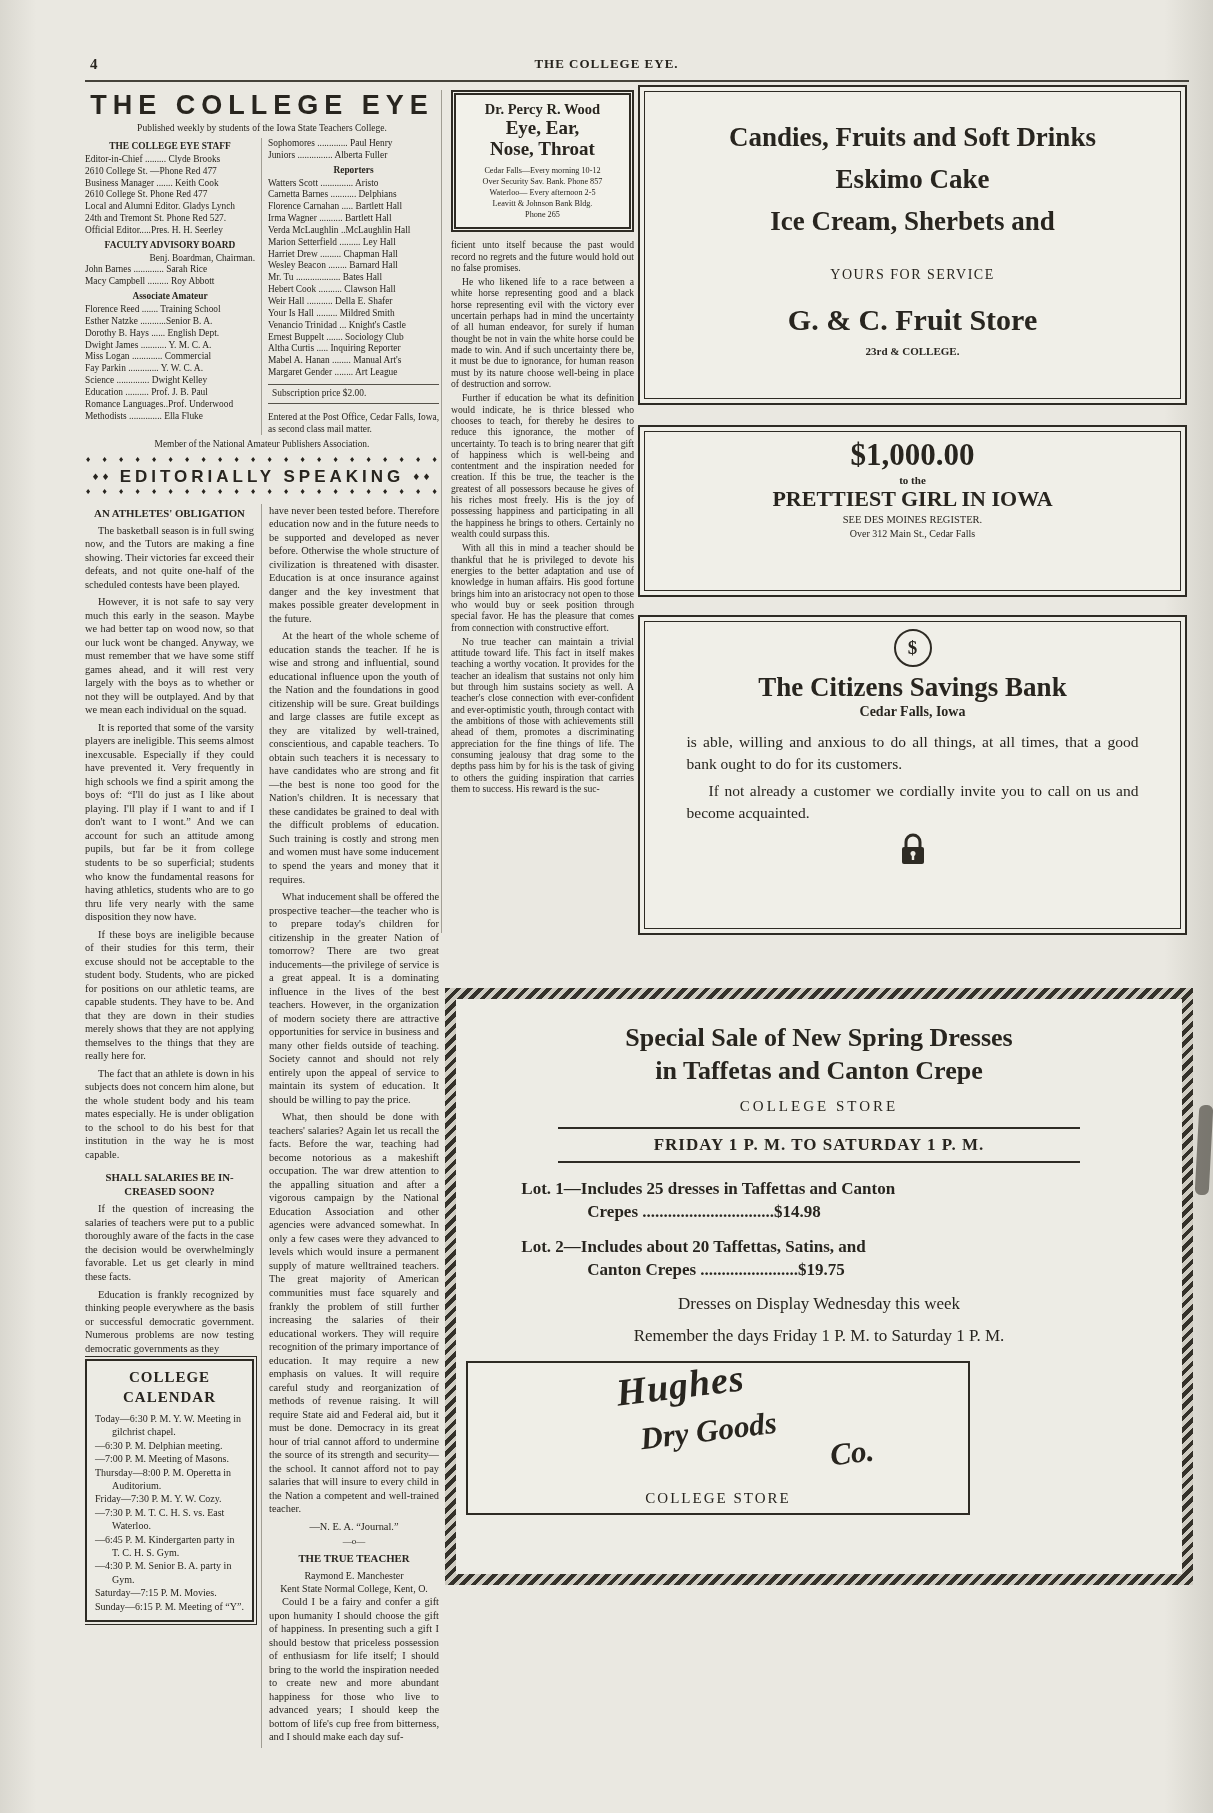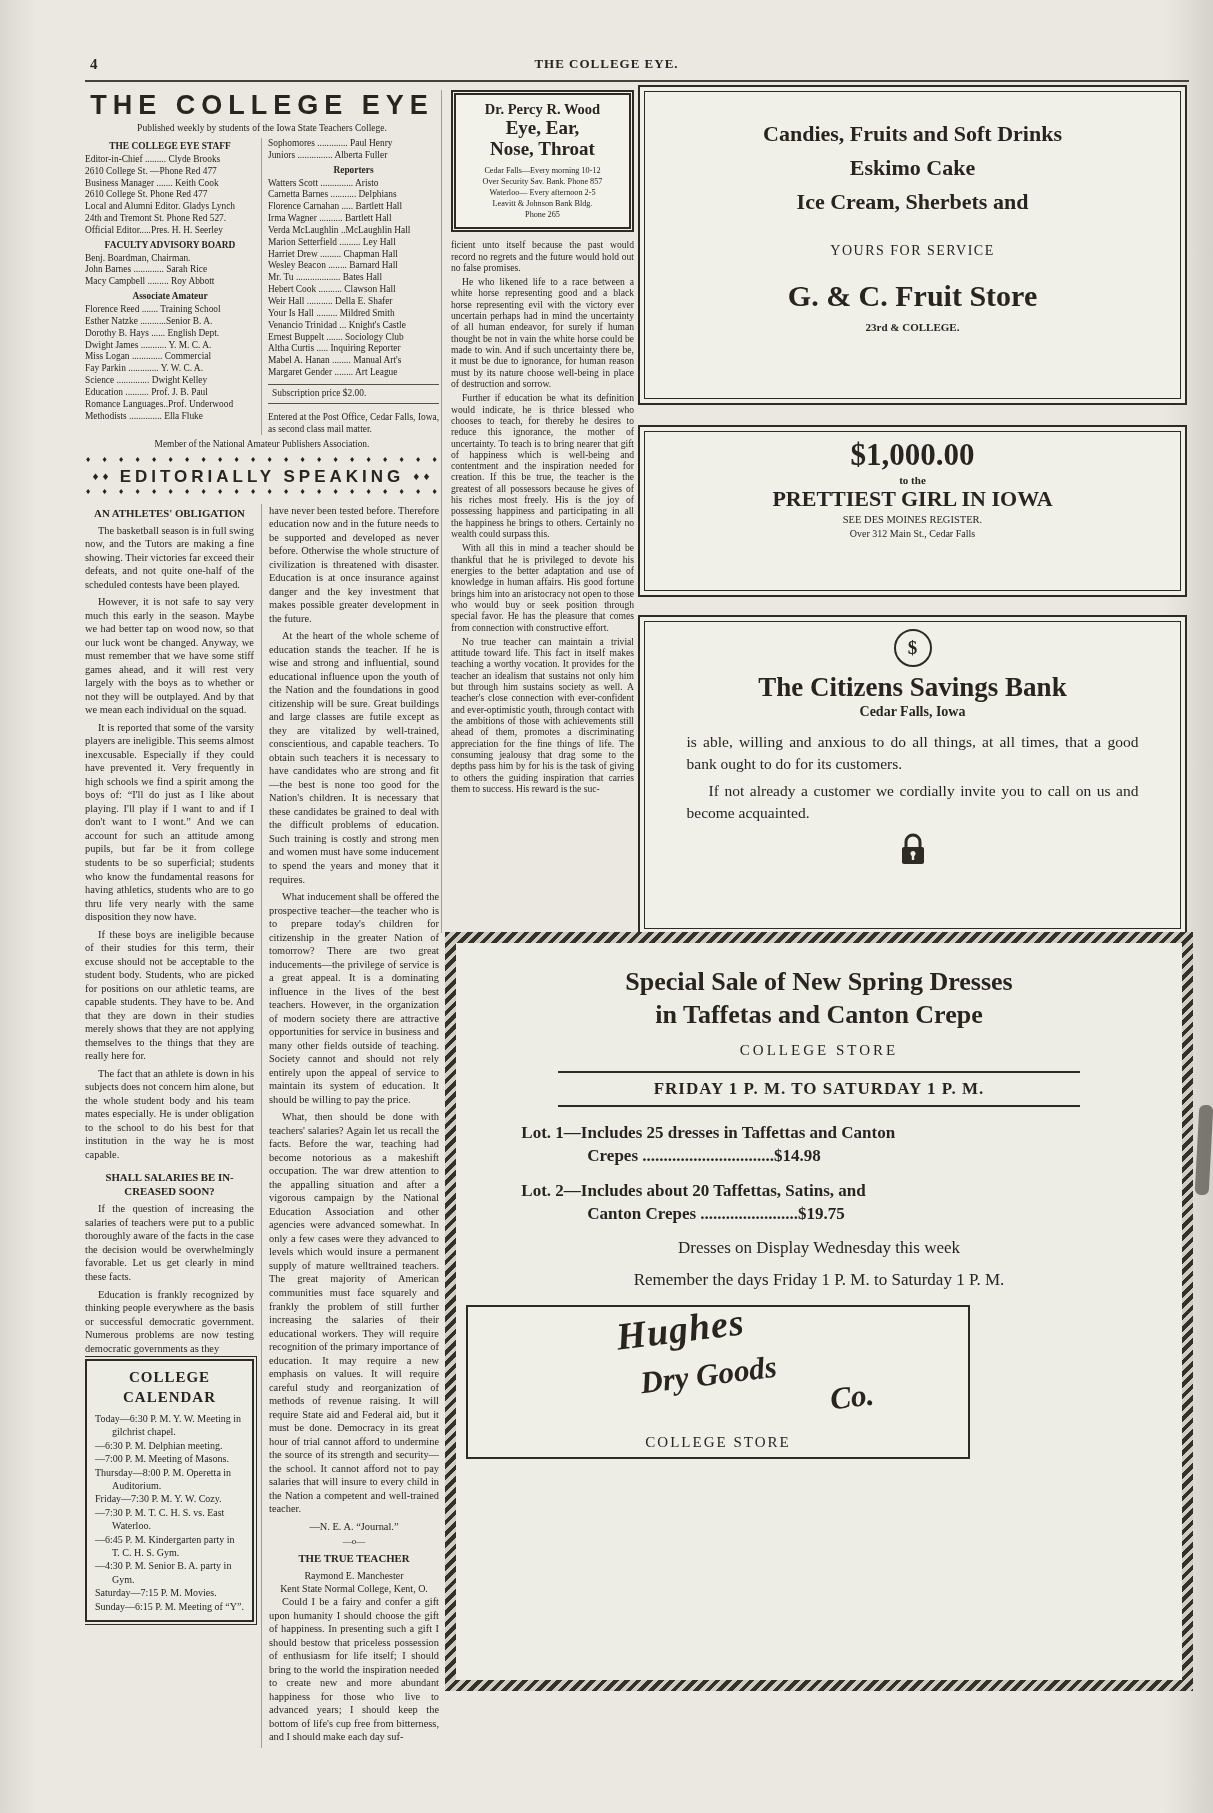--- a/index.html
+++ b/index.html
@@ -12,21 +12,21 @@
   .head-rule{position:absolute;left:85px;top:80px;width:1104px;border-top:2px solid #45423a;}
   
   .left-block{position:absolute;left:85px;top:90px;width:354px;height:1718px;overflow:hidden;}
   .mast-title{margin:0;font-family:"Liberation Sans",sans-serif;font-weight:bold;font-size:27px;letter-spacing:6px;text-align:center;}
   .mast-tagline{font-size:9.5px;text-align:center;margin-top:2px;}
   .mast-cols{display:flex;margin-top:5px;}
   .mcol{width:50%;box-sizing:border-box;font-size:9.4px;line-height:1.26;}
   .mcol1{padding-right:6px;border-right:1px solid #a09d93;}
   .mcol2{padding-left:6px;}
   .mhead{font-weight:bold;text-align:center;margin:3px 0 1px;}
-  .mcenter{text-align:left;}
+  .mcenter{text-align:right;}
   .mline{white-space:nowrap;overflow:hidden;}
   .sub-box{border-top:1px solid #55524a;border-bottom:1px solid #55524a;margin:5px 0 4px;padding:3px 0 3px 4px;}
   .entered{text-align:justify;margin-top:8px;}
   .member{font-size:9.4px;text-align:center;margin-top:4px;}
   
   .banner{margin-top:7px;}
   .diam{font-family:"DejaVu Sans",sans-serif;font-size:7px;letter-spacing:4px;white-space:nowrap;overflow:hidden;text-align:center;line-height:1.3;}
   .banner-title-row{display:flex;align-items:center;justify-content:center;gap:8px;margin:1px 0;}
   .diam-side{font-family:"DejaVu Sans",sans-serif;font-size:9px;letter-spacing:2px;}
   .banner-title{font-family:"Liberation Sans",sans-serif;font-weight:bold;font-size:17px;letter-spacing:4px;white-space:nowrap;}
@@ -52,41 +52,41 @@
   .col3 .bodyp{margin:0 0 3px;text-indent:11px;}
   .wood-ad{border:5px double #2e2b24;background:#f2f1ea;text-align:center;padding:6px 4px 7px;margin-bottom:7px;}
   .wood-name{font-weight:bold;font-size:14.5px;}
   .wood-spec{font-weight:bold;font-size:19px;line-height:1.1;}
   .wood-lines{margin-top:5px;}
   .wood-line{font-size:8.2px;line-height:1.35;text-indent:0;}
   
   .right-stack{position:absolute;left:638px;top:85px;width:549px;}
   .ad{box-sizing:border-box;border:2px solid #2e2b24;outline:1px solid #2e2b24;outline-offset:-7px;background:#f0efe8;text-align:center;}
   .gc-ad{height:320px;margin-bottom:20px;padding-top:30px;}
-  .gc-line{font-weight:bold;font-size:22px;line-height:1.55;}
+  .gc-line{font-weight:bold;font-size:27px;line-height:1.55;}
   .gc-service{font-size:14px;letter-spacing:1.5px;margin-top:24px;}
   .gc-store{font-weight:bold;font-size:30px;margin-top:20px;}
   .gc-address{font-weight:bold;font-size:11px;margin-top:8px;}
   .prize-ad{height:172px;margin-bottom:18px;padding-top:10px;}
   .prize-amount{font-weight:bold;font-size:31px;}
   .prize-tothe{font-weight:bold;font-size:11px;margin-top:1px;}
   .prize-headline{font-weight:bold;font-size:22px;}
   .prize-sub{font-size:10.5px;margin-top:2px;}
   .prize-line{font-size:15px;margin-top:6px;}
   .prize-address{font-size:10px;margin-top:3px;}
   .bank-ad{height:320px;padding-top:12px;}
   .emblem{width:34px;height:34px;border:2px solid #2e2b24;border-radius:50%;margin:0 auto;display:flex;align-items:center;justify-content:center;font-weight:bold;font-size:19px;}
   .bank-name{font-weight:bold;font-size:27px;margin-top:5px;}
   .bank-city{font-weight:bold;font-size:14px;margin-top:1px;}
   .bank-text{width:452px;margin:11px auto 0;text-align:justify;font-size:15.5px;line-height:1.4;}
   .bank-text p{margin:0;text-indent:0;}
   .bank-text p + p{text-indent:22px;margin-top:6px;}
   .padlock{margin:9px auto 0;width:30px;}
   
-  .sale-ad{position:absolute;left:445px;top:932px;width:748px;height:759px;box-sizing:border-box;text-align:center;background:#edece5;
+  .sale-ad{position:absolute;left:445px;top:988px;width:748px;height:597px;box-sizing:border-box;text-align:center;background:#edece5;
            border:11px solid #57554d;border-image:repeating-linear-gradient(135deg,#34312a 0 4px,#cfccc2 4px 8px) 11;}
   .sale-h1{font-weight:bold;font-size:26px;margin-top:22px;line-height:1.3;}
   .sale-h2{font-weight:bold;font-size:26px;line-height:1.2;}
   .sale-store{font-size:15px;letter-spacing:3px;margin-top:12px;}
   .sale-dates{width:72%;margin:12px auto 0;border-top:2px solid #2e2b24;border-bottom:2px solid #2e2b24;padding:6px 0;font-weight:bold;font-size:17px;letter-spacing:1px;}
   .sale-lots{width:82%;margin:15px auto 0;text-align:left;}
   .lot{margin-bottom:12px;}
   .lot-l1{font-weight:bold;font-size:17px;line-height:1.35;}
   .lot-l2{font-weight:bold;font-size:17px;line-height:1.35;padding-left:66px;}
   .sale-display{font-size:17px;margin-top:4px;}

